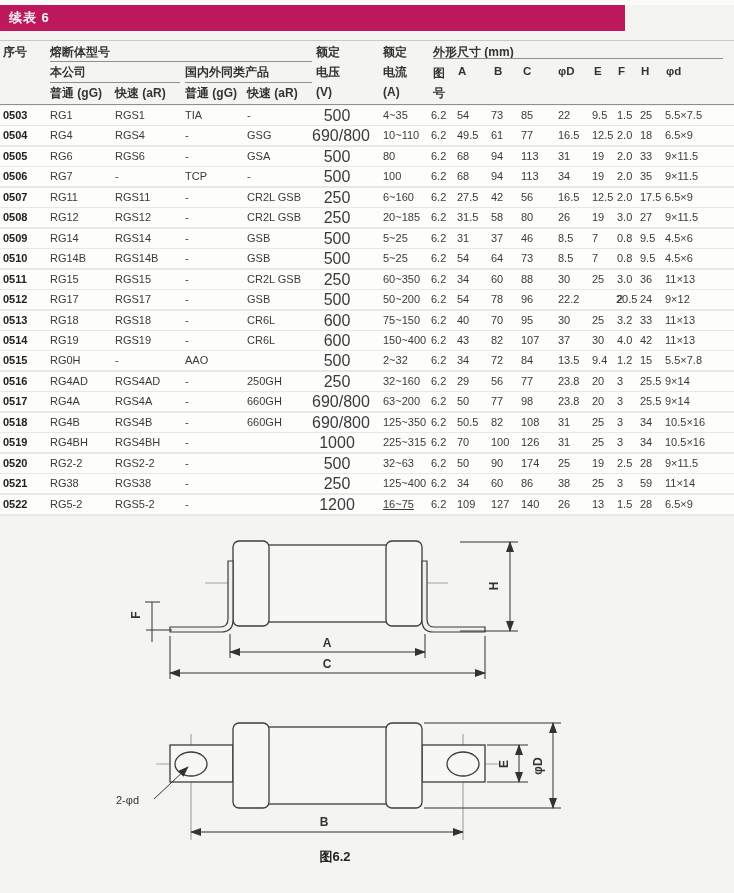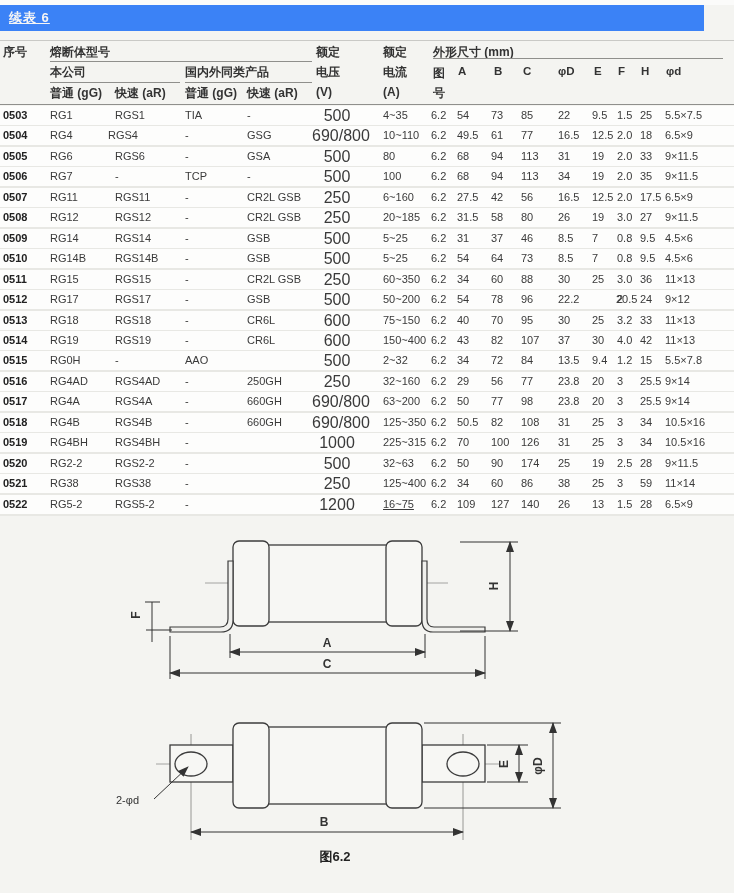--- a/index.html
+++ b/index.html
@@ -9,24 +9,24 @@
   }
   .page{
     position:relative;
     width:734px;height:893px;
     background:#f4f4f1;
     overflow:hidden;
     color:#2e2e2e;
   }
   .topstrip{position:absolute;top:0;left:0;width:734px;height:5px;background:#fbfbfa;}
   .titlebar{
-    position:absolute;top:5px;left:0;width:704px;height:26px;
-    background:#3b82f6;color:#f5f5f5;
+    position:absolute;top:5px;left:0;width:625px;height:26px;
+    background:#be185d;color:#f5f5f5;
     font-size:13px;font-weight:bold;line-height:26px;
-    padding-left:9px;box-sizing:border-box;letter-spacing:1px;text-decoration:underline;
+    padding-left:9px;box-sizing:border-box;letter-spacing:1px;
   }
   .rule{position:absolute;height:0;border-top:1px solid #c9c9c6;}
   .rule.dark{border-top:1px solid #8f8f8c;}
   .hlabel{position:absolute;font-size:12px;font-weight:bold;color:#333;white-space:nowrap;}
   .hletter{position:absolute;font-size:11.5px;font-weight:bold;color:#333;white-space:nowrap;}
   .rows{position:absolute;top:106px;left:0;width:600px;height:410px;}
   .trow{
     position:absolute;left:0;width:734px;height:19px;
     background:#fdfdfc;border-bottom:2px solid #e8e8e4;
   }
@@ -112,21 +112,21 @@
         <span class="cell" style="left: 521px;">85</span>
         <span class="cell" style="left: 558px;">22</span>
         <span class="cell" style="left: 592px;">9.5</span>
         <span class="cell" style="left: 617px;">1.5</span>
         <span class="cell" style="left: 640px;">25</span>
         <span class="cell" style="left: 665px;">5.5×7.5</span>
       </div>
       <div class="trow" style="top: 20.45px;">
         <span class="cell serial" style="left: 3px;">0504</span>
         <span class="cell" style="left: 50px;">RG4</span>
-        <span class="cell" style="left: 108px;">RGS4</span>
+        <span class="cell" style="left: 115px;">RGS4</span>
         <span class="cell" style="left: 185px;">-</span>
         <span class="cell" style="left: 247px;">GSG</span>
         <span class="cell volt" style="left: 312px;">690/800</span>
         <span class="cell" style="left: 383px;">10~110</span>
         <span class="cell" style="left: 431px;">6.2</span>
         <span class="cell" style="left: 457px;">49.5</span>
         <span class="cell" style="left: 491px;">61</span>
         <span class="cell" style="left: 521px;">77</span>
         <span class="cell" style="left: 558px;">16.5</span>
         <span class="cell" style="left: 592px;">12.5</span>

